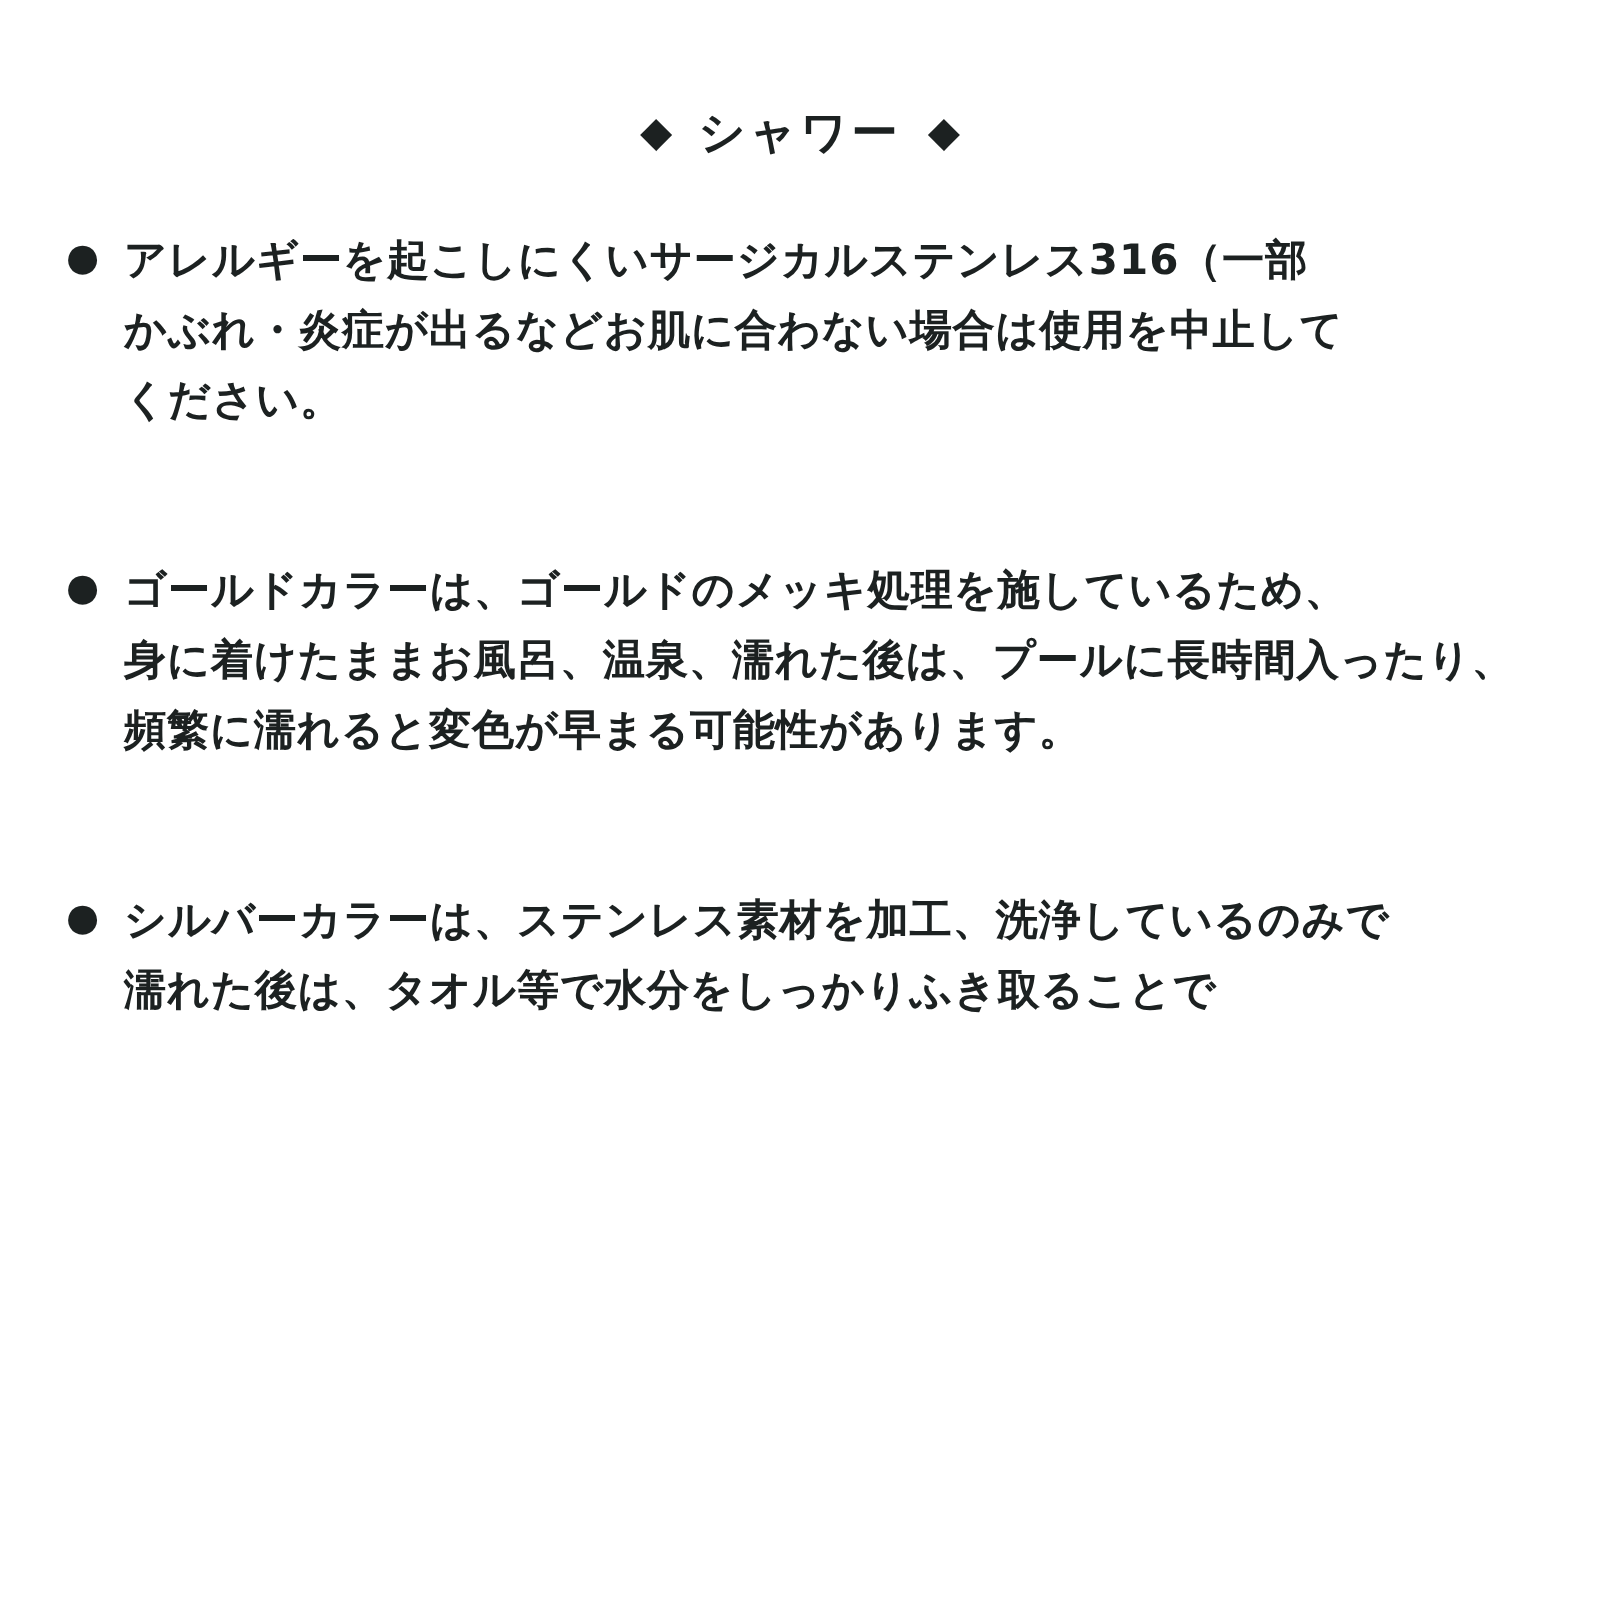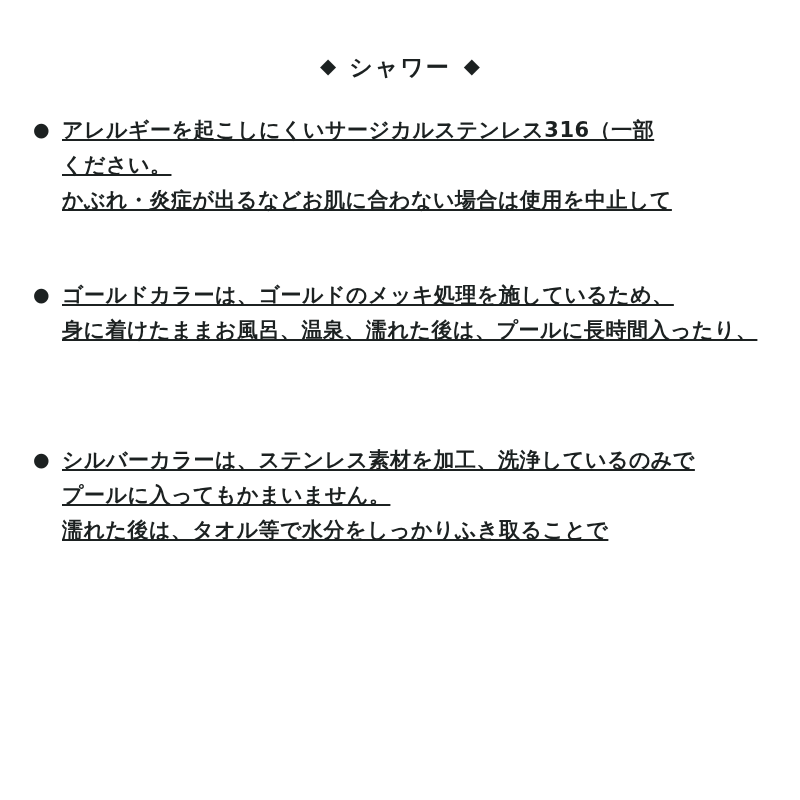--- a/index.html
+++ b/index.html
@@ -54,53 +54,52 @@
   .notice-1 { top: 113px; }
   .notice-2 { top: 278px; }
   .notice-3 { top: 443px; }
   .bullet {
     font-size: 19px;
     line-height: 35px;
     transform: translateY(-1px);
   }
   .line {
     white-space: nowrap;
-    text-decoration: underline;
   }
 </style>
 </head>
 <body>
 
 <div class="page">
 
   <div class="title-row">
     <span class="diamond">◆</span>
     <span>シャワー</span>
     <span class="diamond">◆</span>
   </div>
 
   <div class="notice notice-1">
     <span class="bullet">●</span>
     <div>
       <div class="line">アレルギーを起こしにくいサージカルステンレス316（一部</div>
+      <div class="line">かぶれ・炎症が出るなどお肌に合わない場合は使用を中止して</div>
       <div class="line">ください。</div>
-      <div class="line">かぶれ・炎症が出るなどお肌に合わない場合は使用を中止して</div>
     </div>
   </div>
 
   <div class="notice notice-2">
     <span class="bullet">●</span>
     <div>
       <div class="line">ゴールドカラーは、ゴールドのメッキ処理を施しているため、</div>
       <div class="line">身に着けたままお風呂、温泉、濡れた後は、プールに長時間入ったり、</div>
+      <div class="line">頻繁に濡れると変色が早まる可能性があります。</div>
     </div>
   </div>
 
   <div class="notice notice-3">
     <span class="bullet">●</span>
     <div>
       <div class="line">シルバーカラーは、ステンレス素材を加工、洗浄しているのみで</div>
-      <div class="line">プールに入ってもかまいません。</div>
       <div class="line">濡れた後は、タオル等で水分をしっかりふき取ることで</div>
     </div>
   </div>
 
 </div>
 
 </body></html>

